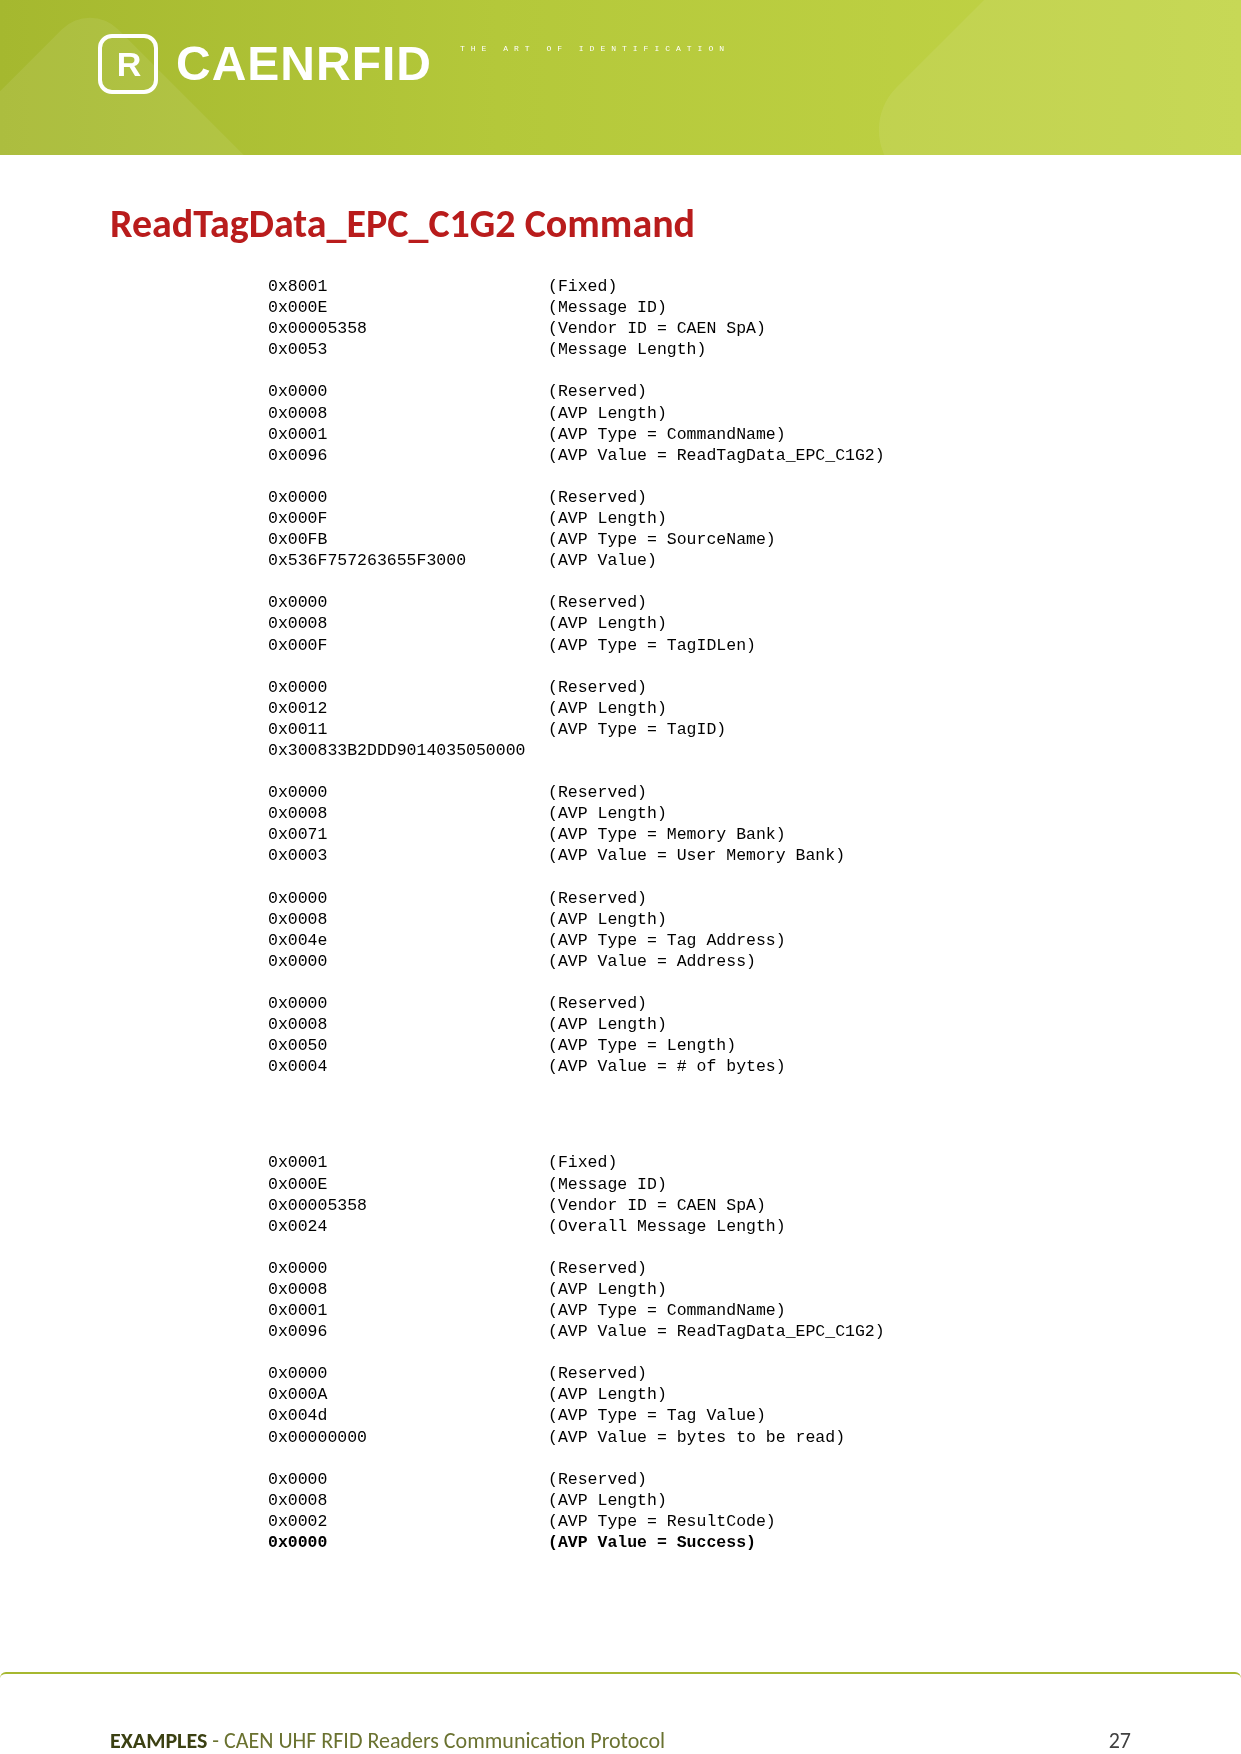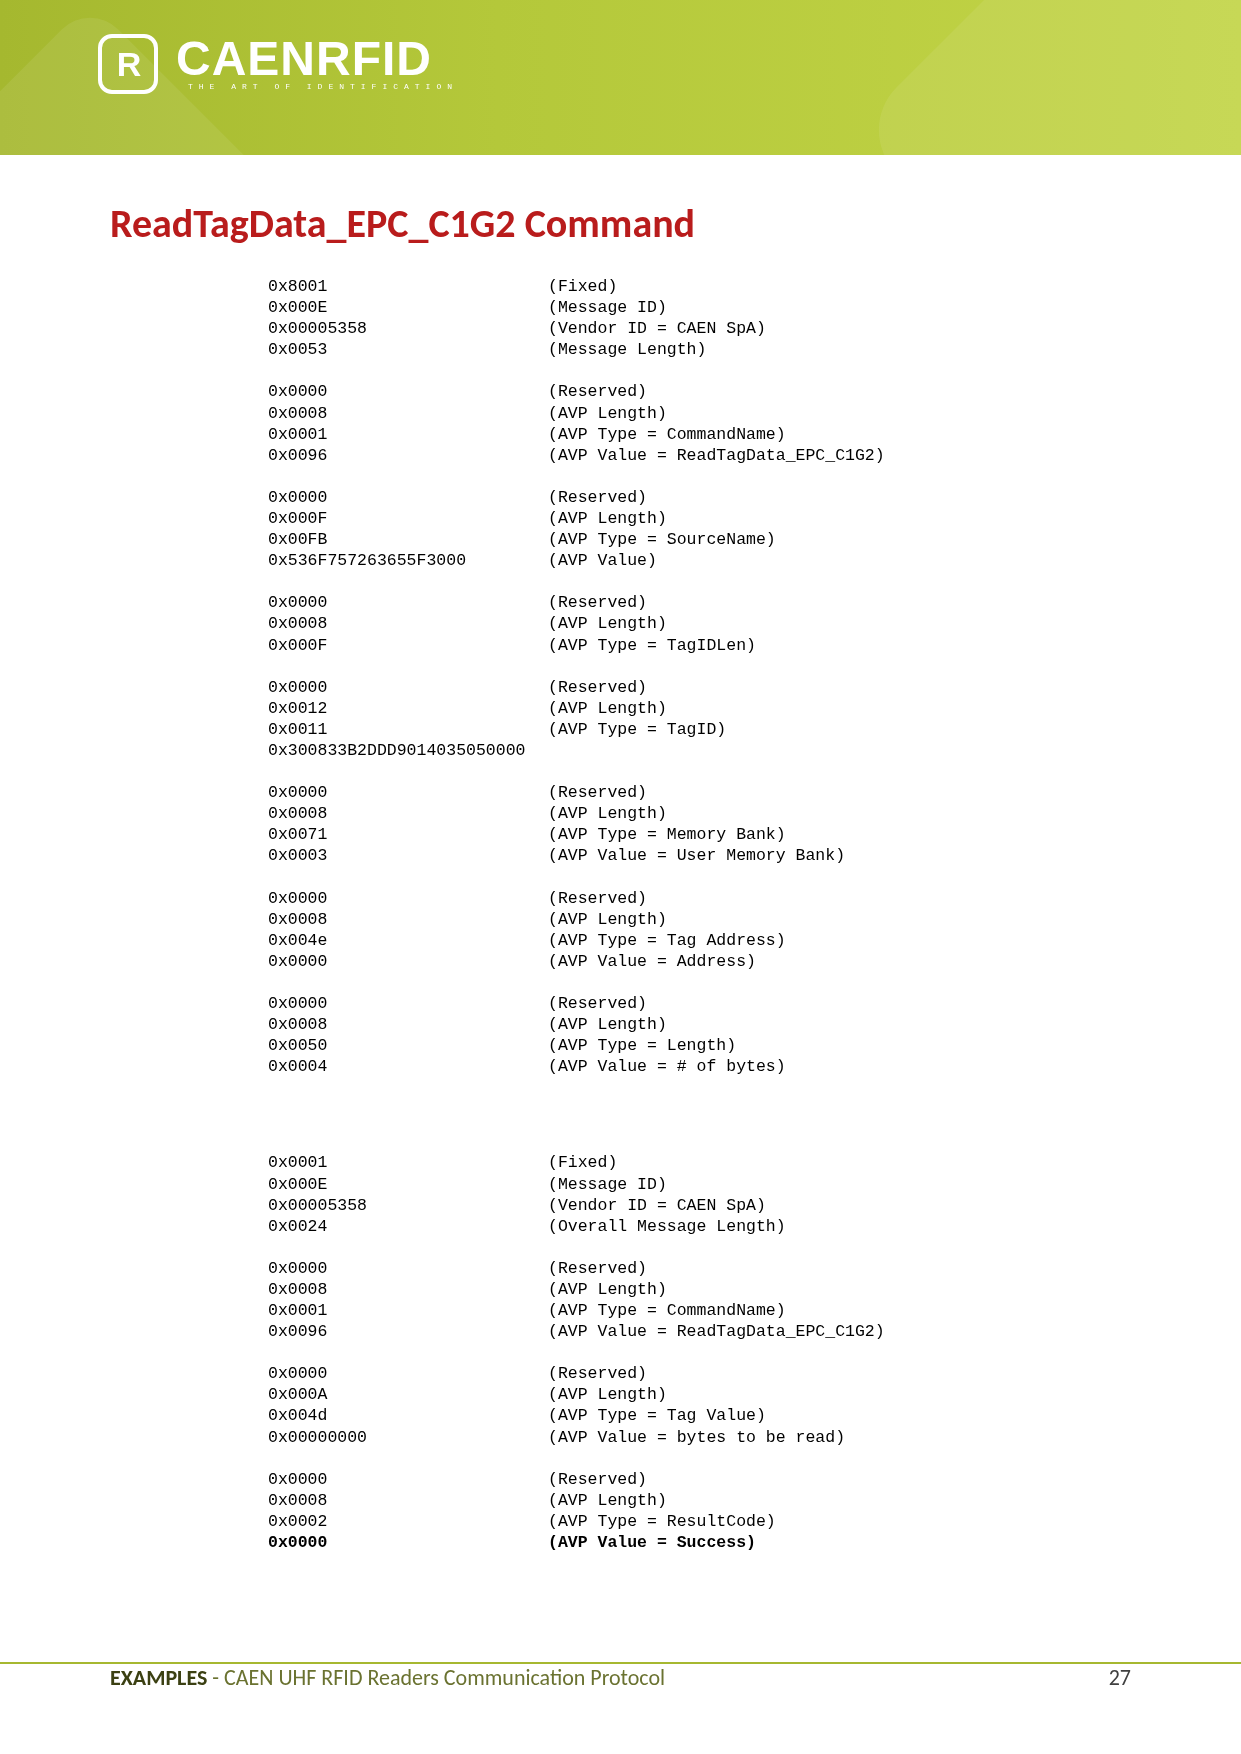--- a/index.html
+++ b/index.html
@@ -57,21 +57,22 @@
   }
   .logo-badge-inner {
     color: #ffffff;
     font-weight: 900;
     font-size: 34px;
     font-family: Arial, sans-serif;
     letter-spacing: -2px;
   }
   .logo-text {
     display: flex;
-    flex-direction: column;
+    flex-direction: row;
+    gap: 16px;
   }
   .logo-main {
     color: #ffffff;
     font-family: Arial, sans-serif;
     font-weight: 900;
     font-size: 48px;
     letter-spacing: 1px;
     line-height: 0.9;
   }
   .logo-tag {
@@ -114,26 +115,27 @@
   .code-row.bold { font-weight: 700; }
   .single { white-space: pre; }
 
   .resp-gap { height: 54px; }
 
   .footer {
     position: absolute;
     left: 0;
     right: 0;
     bottom: 0;
-    height: 92px;
+    height: 82px;
     display: flex;
-    align-items: flex-start;
+    align-items: flex-end;
     justify-content: space-between;
     padding: 0 110px 0 110px;
     border-top: 2px solid #a6b830;
+    border-radius: 6px;
   }
   .footer-left {
     font-size: 22px;
     color: #555a2e;
   }
   .footer-left .bold { font-weight: 700; color: #3b4012; }
   .footer-left .rest { color: #6a7230; }
   .footer-page {
     font-size: 22px;
     color: #404040;

